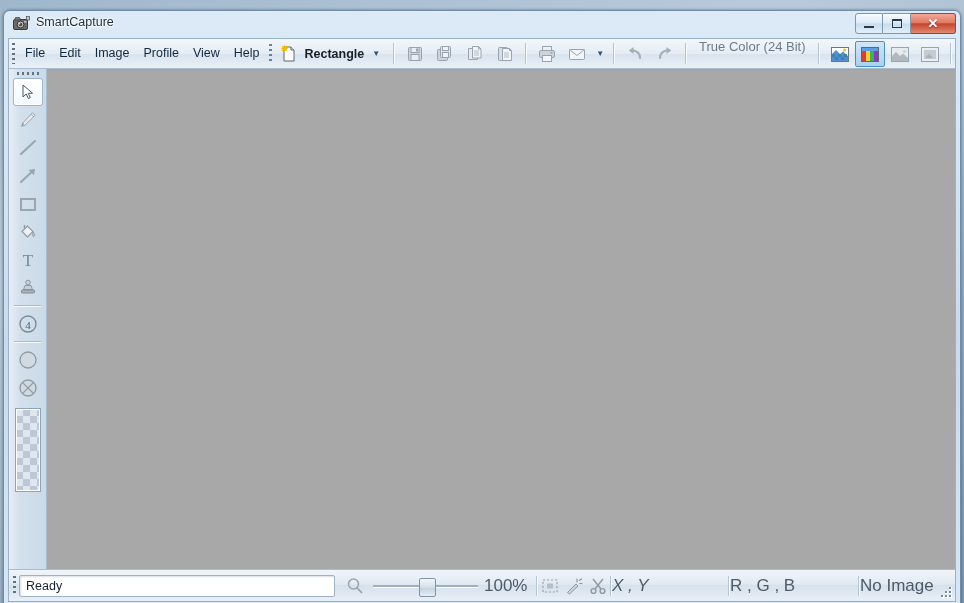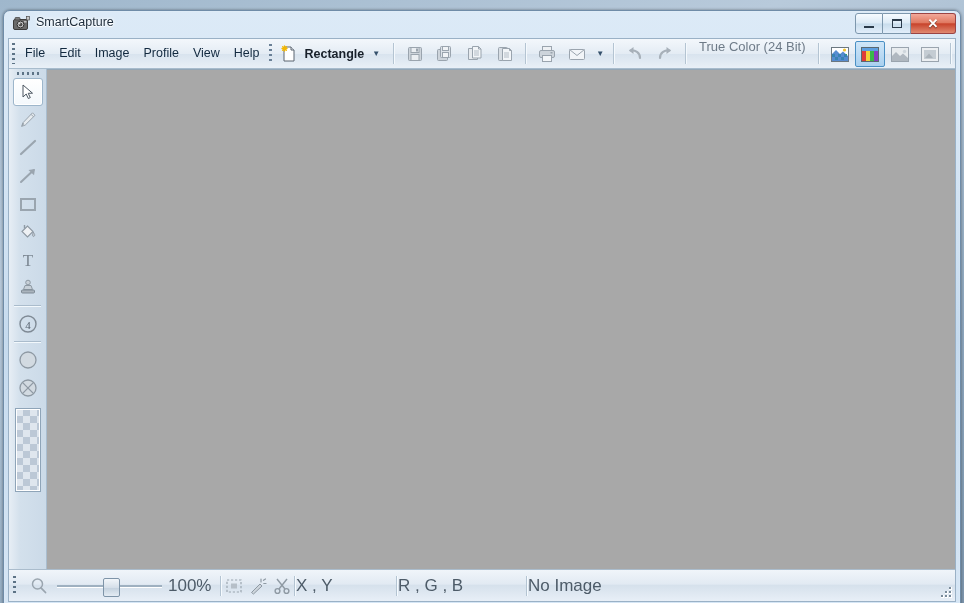--- a/index.html
+++ b/index.html
@@ -647,20 +647,21 @@
         <div class="swatch"></div>
       </div>
 
       <div class="canvas"></div>
 
       <div class="statusbar">
         <div class="sb-grip">
             <div class="dots"></div>
           </div>
 
+        <div class="sb-field sb-ready">Ready</div>
 
         <div class="sb-icon" style="margin-left:8px;">
           <svg width="18" height="18" viewBox="0 0 18 18">
             <circle cx="7.5" cy="7" r="5" fill="none" stroke="#9aa5af" stroke-width="1.5"></circle>
             <line x1="11" y1="10.8" x2="15.5" y2="15.5" stroke="#9aa5af" stroke-width="1.8" stroke-linecap="round"></line>
           </svg>
         </div>
 
         <div class="slider">
           <div class="track"></div>
@@ -690,21 +691,21 @@
         <div class="sb-icon">
           <svg width="18" height="18" viewBox="0 0 18 18">
             <line x1="4" y1="2" x2="12" y2="12" stroke="#8e99a3" stroke-width="1.4"></line>
             <line x1="14" y1="2" x2="6" y2="12" stroke="#8e99a3" stroke-width="1.4"></line>
             <circle cx="4.5" cy="14" r="2.4" fill="none" stroke="#8e99a3" stroke-width="1.4"></circle>
             <circle cx="13.5" cy="14" r="2.4" fill="none" stroke="#8e99a3" stroke-width="1.4"></circle>
           </svg>
         </div>
 
         <div class="sb-sep"></div>
-        <div class="sb-cell" style="width:100px;">X , Y</div>
+        <div class="sb-cell" style="width:116px;font-style:italic;">X , Y</div>
         <div class="sb-sep"></div>
         <div class="sb-cell" style="width:128px;">R , G , B</div>
         <div class="sb-sep"></div>
         <div class="sb-cell" style="width:140px;">No Image</div>
 
         <div class="resizegrip">
           <i style="right:0px;bottom:0px;"></i>
           <i style="right:4px;bottom:0px;"></i>
           <i style="right:8px;bottom:0px;"></i>
           <i style="right:0px;bottom:4px;"></i>

